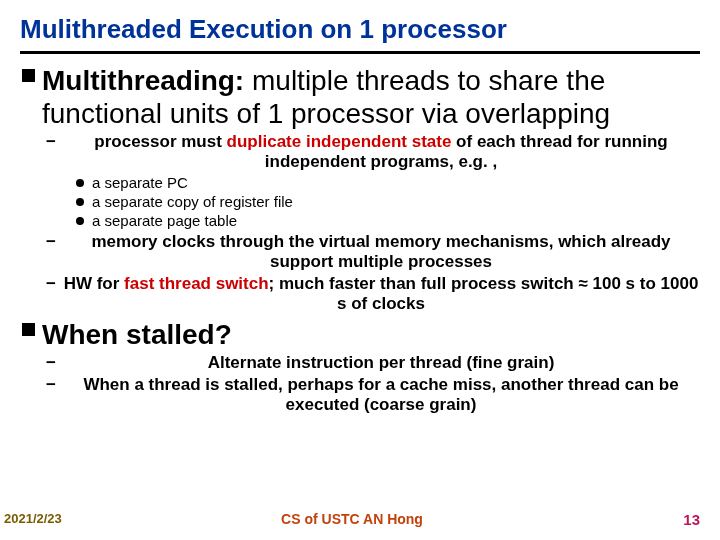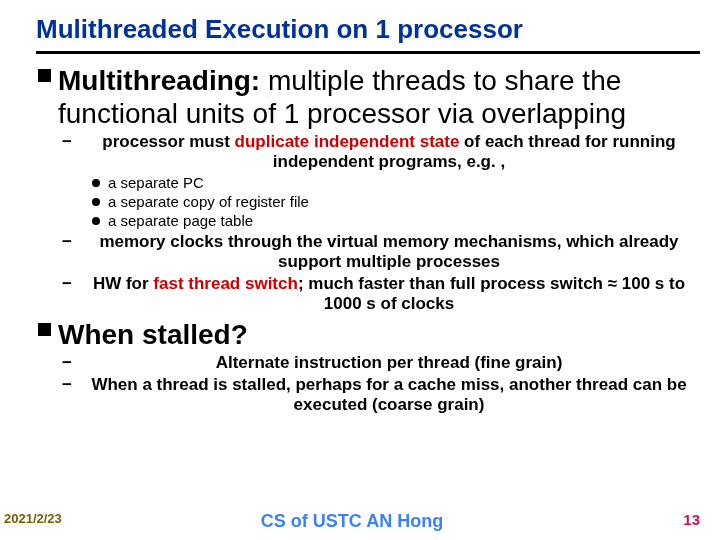--- a/index.html
+++ b/index.html
@@ -7,21 +7,21 @@
     padding: 0;
     width: 720px;
     height: 540px;
     font-family: Arial, Helvetica, sans-serif;
     background: #fff;
     color: #000;
     position: relative;
     box-sizing: border-box;
   }
   .slide {
-    padding: 10px 20px 0 36px;
+    padding: 10px 20px 0 20px;
   }
   .title {
     color: #003399;
     font-size: 26px;
     font-weight: bold;
     margin: 4px 0 6px 0;
   }
   .rule {
     border: 0;
     border-top: 3px solid #000;
@@ -84,23 +84,23 @@
     bottom: 14px;
     left: 4px;
     right: 20px;
     font-size: 13px;
   }
   .date { color: #7a5c00; font-weight: bold; }
   .center-foot {
     position: absolute;
     left: 0; right: 0;
     text-align: center;
-    color: #3b82f6;
+    color: #c2410c;
     font-weight: bold;
-    font-size: 18px;
+    font-size: 14px;
   }
   .pagenum {
     position: absolute;
     right: 0;
     color: #be185d;
     font-weight: bold;
     font-size: 15px;
   }
 </style>
 </head>

